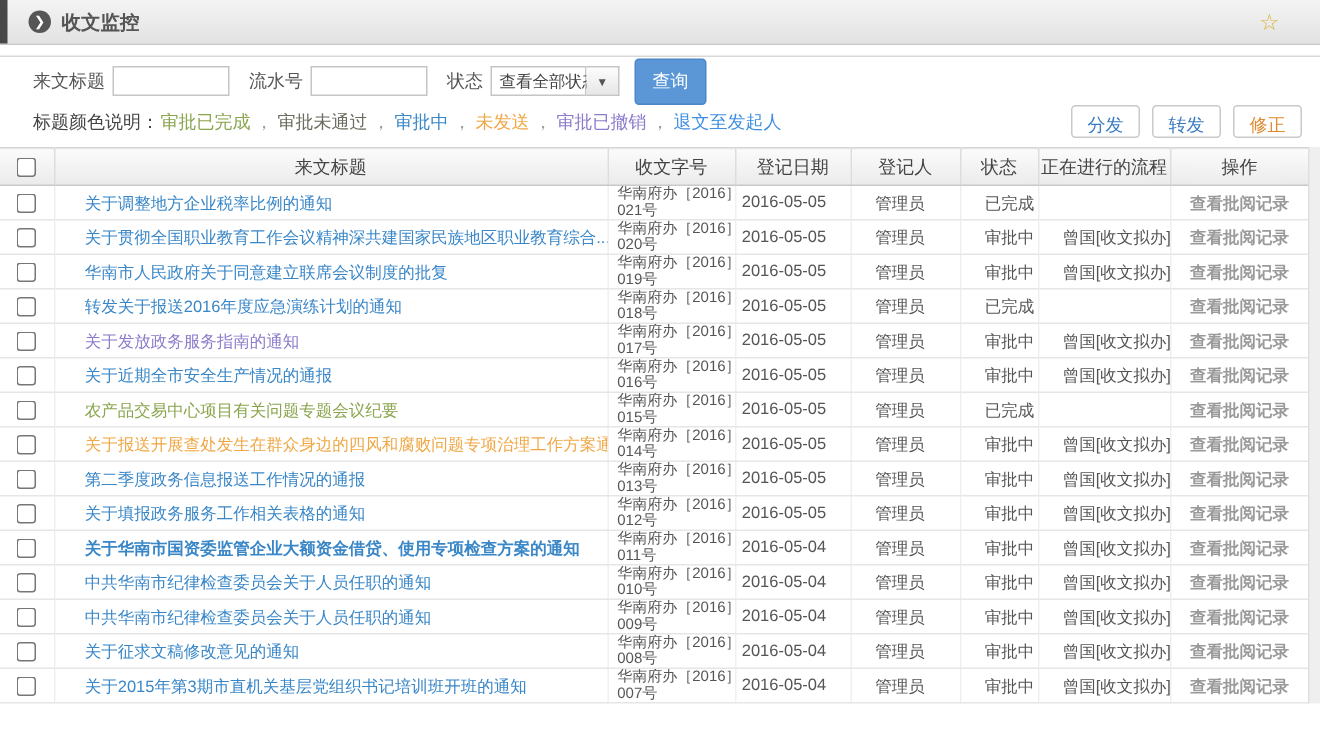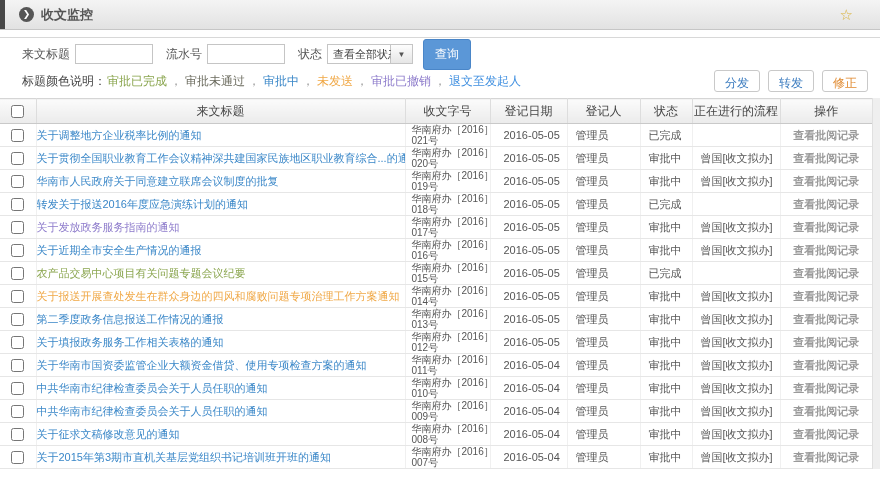--- a/index.html
+++ b/index.html
@@ -47,25 +47,25 @@
   table { border-collapse:collapse; table-layout:fixed; width:872px; }
   thead th { height:25px; background:linear-gradient(#fbfbfb,#ebebeb);
     border-top:1px solid #d5d5d5; border-bottom:1px solid #c9c9c9; border-right:1px solid #ddd;
     font-size:12px; font-weight:normal; color:#444; text-align:center; }
   thead th:last-child { border-right:none; }
   tbody td { height:23px; border-bottom:1px solid #e6e6e6; border-right:1px solid #f0f0f0;
     font-size:11px; color:#555; overflow:hidden; white-space:nowrap; vertical-align:middle; }
   tbody td:last-child { border-right:none; }
   .c-check, .th-check { text-align:center; }
   input[type=checkbox] { width:13px; height:13px; vertical-align:middle; }
-  .c-title { padding-left:0; }
+  .c-title { padding-left:20px; }
   .doc-link { text-decoration:none; cursor:pointer; }
   .c-docno { font-size:10px; line-height:11px; padding-left:6px; color:#555; }
-  .c-date { padding-left:13px; }
-  .c-reg, .c-status, .c-flow { padding-left:8px; }
+  .c-date { padding-left:4px; }
+  .c-reg, .c-status, .c-flow { padding-left:16px; }
   .c-op { text-align:center;font-weight:bold; }
   .op-link { color:#9a9a9a; cursor:pointer; text-decoration:none; }
   .scrollbar-track { position:absolute; right:0; top:0; width:8px; height:100%;
     background:#efefef; border-left:1px solid #e0e0e0; }
 </style>
 </head>
 <body>
 
 <div class="top-bar">
   <div class="left-strip"></div>
@@ -311,21 +311,21 @@
     <td class="c-flow">曾国[收文拟办]</td>
     <td class="c-op">
       <a class="op-link">查看批阅记录</a>
     </td>
   </tr>
           <tr>
     <td class="c-check">
       <input type="checkbox" style="">
     </td>
     <td class="c-title">
-      <a class="doc-link" style="color: rgb(58, 135, 200);">关于华南市国资委监管企业大额资金借贷、使用专项检查方案的通知</a>
+      <a class="doc-link" style="color: rgb(58, 135, 200); font-weight: bold;">关于华南市国资委监管企业大额资金借贷、使用专项检查方案的通知</a>
     </td>
     <td class="c-docno">
       <div class="docno-l1">华南府办［2016］</div>
       <div class="docno-l2">011号</div>
     </td>
     <td class="c-date">2016-05-04</td>
     <td class="c-reg">管理员</td>
     <td class="c-status">审批中</td>
     <td class="c-flow">曾国[收文拟办]</td>
     <td class="c-op">

